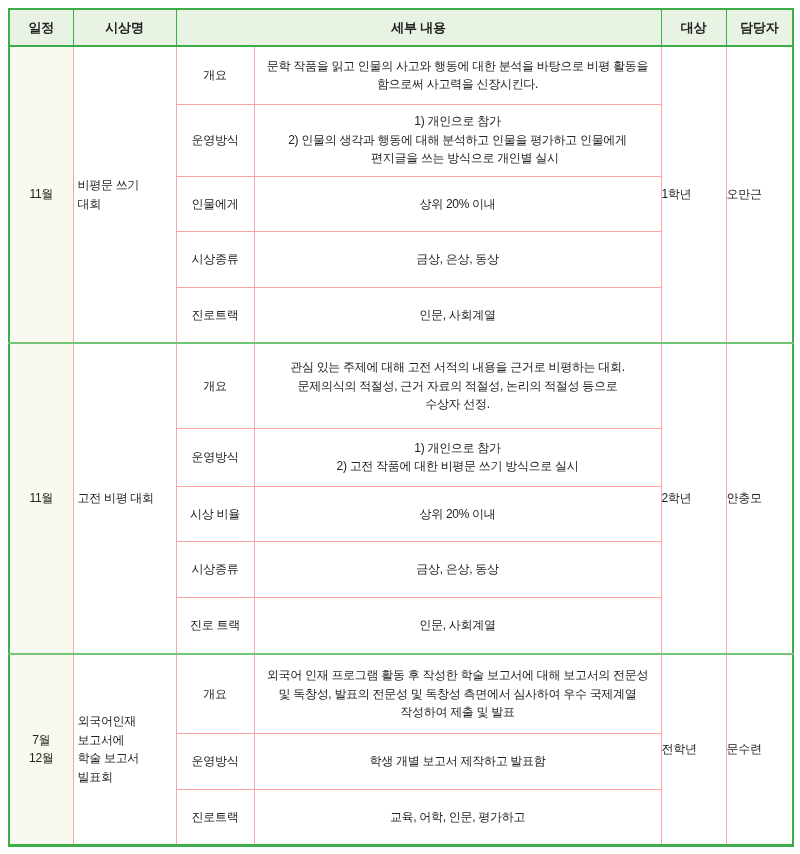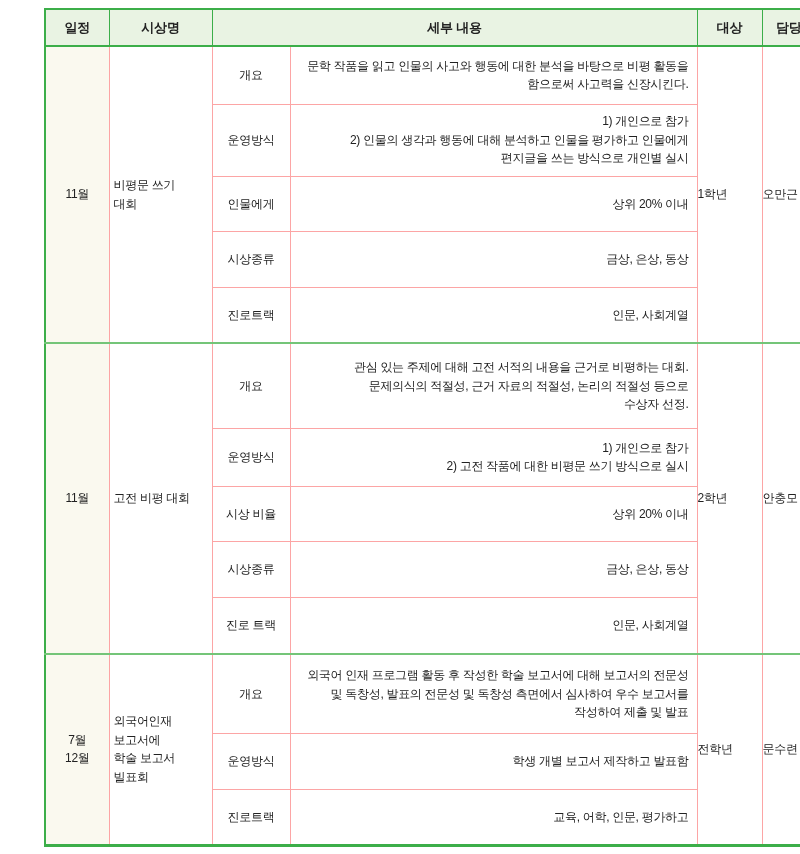--- a/index.html
+++ b/index.html
@@ -4,21 +4,21 @@
 <style>
   * { margin: 0; padding: 0; box-sizing: border-box; }
   html, body { background: #ffffff; }
   body {
     width: 800px;
     height: 854px;
     font-family: "Liberation Sans", "DejaVu Sans", sans-serif;
     color: #222222;
     position: relative;
   }
-  .page { padding: 8px; margin-left: 36px; }
+  .page { padding: 8px; }
   table.award-table {
     width: 784px;
     border-collapse: collapse;
     table-layout: fixed;
     border-top: 2px solid #3cae49;
     border-left: 2px solid #3cae49;
     border-right: 2px solid #3cae49;
     border-bottom: 3px solid #3cae49;
   }
   col.c-schedule { width: 64px; }
@@ -56,21 +56,21 @@
   td.award-name {
     text-align: left;
     white-space: pre-line;
     padding: 18px 4px;
   }
   td.dlabel {
     text-align: center;
     padding: 18px 3px;
   }
   td.dcontent {
-    text-align: right;
+    text-align: center;
     padding: 5px 8px;
     white-space: pre-line;
   }
   td.target, td.manager {
     text-align: left;
   }
 </style>
 </head>
 <body>
 
@@ -154,21 +154,21 @@
 
       <tr class="award-start" style="height:80px">
         <td class="schedule" rowspan="3">7월
 12월</td>
         <td class="award-name" rowspan="3">외국어인재
 보고서에
 학술 보고서
 빌표회</td>
         <td class="dlabel">개요</td>
         <td class="dcontent">외국어 인재 프로그램 활동 후 작성한 학술 보고서에 대해 보고서의 전문성
-및 독창성, 발표의 전문성 및 독창성 측면에서 심사하여 우수 보고서를
+및 독창성, 발표의 전문성 및 독창성 측면에서 심사하여 우수 국제계열
 작성하여 제출 및 발표</td>
         <td class="target" rowspan="3">전학년</td>
         <td class="manager" rowspan="3">문수련</td>
       </tr>
       <tr style="height:40px">
         <td class="dlabel">운영방식</td>
         <td class="dcontent">학생 개별 보고서 제작하고 발표함</td>
       </tr>
       <tr style="height:42px">
         <td class="dlabel">진로트랙</td>

